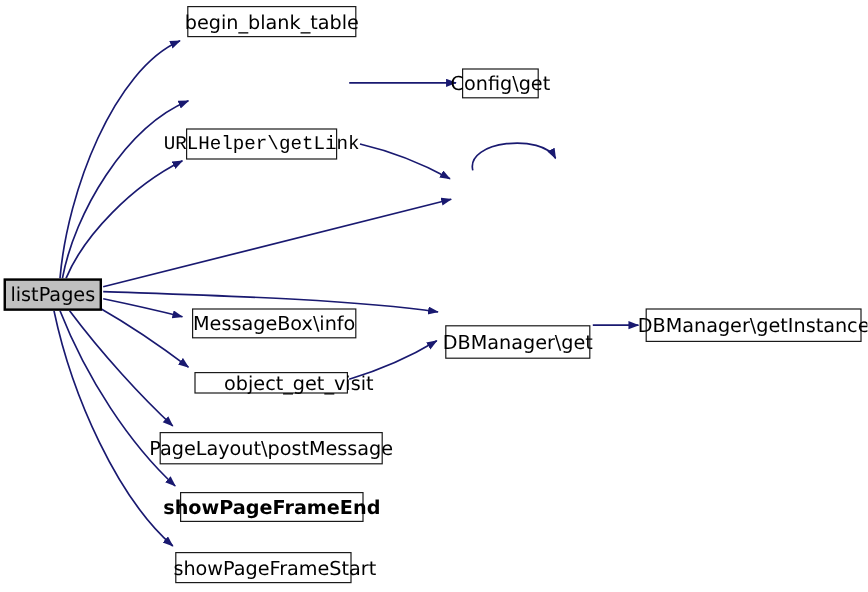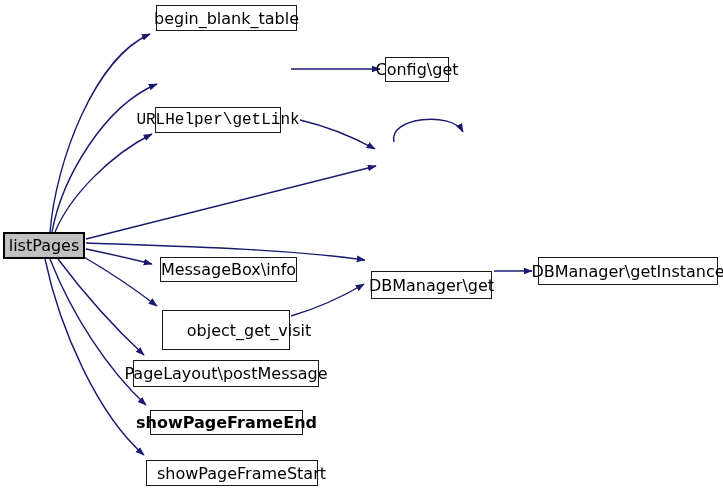--- a/index.html
+++ b/index.html
@@ -71,19 +71,19 @@
       <path d="M394,142 C388,117 452,111 463,132" class="edge" marker-end="url(#arrow)"></path>
       <path d="M291,316 C318,308 344,296 364,284" class="edge" marker-end="url(#arrow)"></path>
       <path d="M494,271 L532,271" class="edge" marker-end="url(#arrow)"></path>
     </svg>
 
   <div class="node highlight" style="left: 3px; top: 232px; width: 82px; height: 27px;">listPages</div>
   <div class="node" style="left: 156px; top: 5px; width: 141px; height: 26px;">begin_blank_table</div>
   <div class="node" style="left: 155px; top: 107px; width: 126px; height: 26px; font-family: Liberation Mono, monospace;">URLHelper\getLink</div>
   <div class="node" style="left: 385px; top: 57px; width: 64px; height: 25px;">Config\get</div>
   <div class="node" style="left: 160px; top: 257px; width: 137px; height: 25px;">MessageBox\info</div>
-  <div class="node" style="left: 162px; top: 310px; width: 128px; height: 40px; padding-left: 46px;">object_get_visit</div>
+  <div class="node" style="left: 162px; top: 310px; width: 128px; height: 18px; padding-left: 46px;">object_get_visit</div>
   <div class="node" style="left: 371px; top: 257px; width: 121px; height: 28px; margin-top: 14px;">DBManager\get</div>
   <div class="node" style="left: 538px; top: 257px; width: 180px; height: 28px;">DBManager\getInstance</div>
   <div class="node" style="left: 133px; top: 360px; width: 186px; height: 27px;">PageLayout\postMessage</div>
   <div class="node" style="left: 150px; top: 410px; width: 153px; height: 25px; font-weight: bold;">showPageFrameEnd</div>
-  <div class="node" style="left: 146px; top: 460px; width: 172px; height: 26px; padding-left: 19px;">showPageFrameStart</div>
+  <div class="node" style="left: 146px; top: 460px; width: 147px; height: 26px; padding-left: 19px;">showPageFrameStart</div>
 </div>
 
 </body></html>

